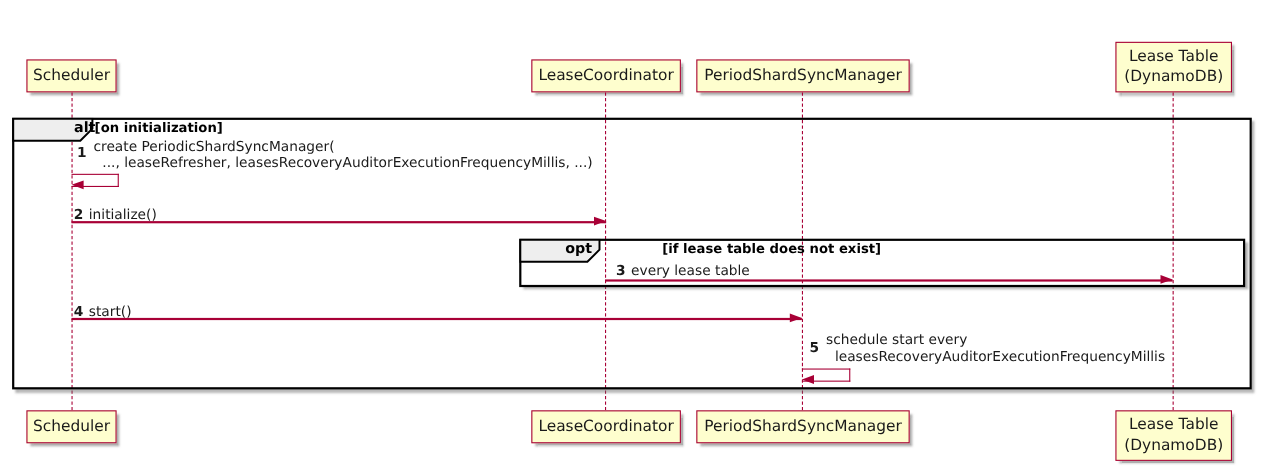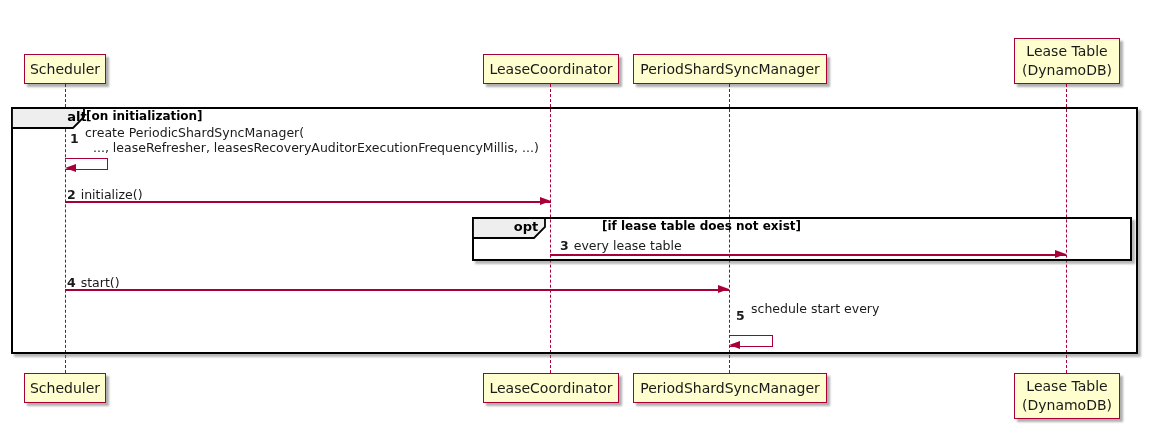--- a/index.html
+++ b/index.html
@@ -124,20 +124,21 @@
 
   <div class="msg" style="left:67px;top:275px;">
     <span class="num">4</span>
     <span>start()</span>
   </div>
   <div class="aline" style="left:65px;top:289px;width:664px;"></div>
   <div class="arr-r" style="left:718px;top:285px;"></div>
 
   <div class="mnum" style="left:736px;top:308px;">5</div>
   <div class="mline" style="left:751px;top:301px;">schedule start every</div>
+  <div class="mline" style="left:759px;top:316px;">leasesRecoveryAuditorExecutionFrequencyMillis</div>
   <div class="selfloop" style="left:729px;top:335px;width:44px;height:12px;"></div>
   <div class="arr-l" style="left:729px;top:341px;"></div>
 
   <div class="pbox" style="left:24px;top:373px;width:82px;height:30px;">
     <span>Scheduler</span>
   </div>
   <div class="pbox" style="left:483px;top:373px;width:136px;height:30px;">
     <span>LeaseCoordinator</span>
   </div>
   <div class="pbox" style="left:633px;top:373px;width:194px;height:30px;">

